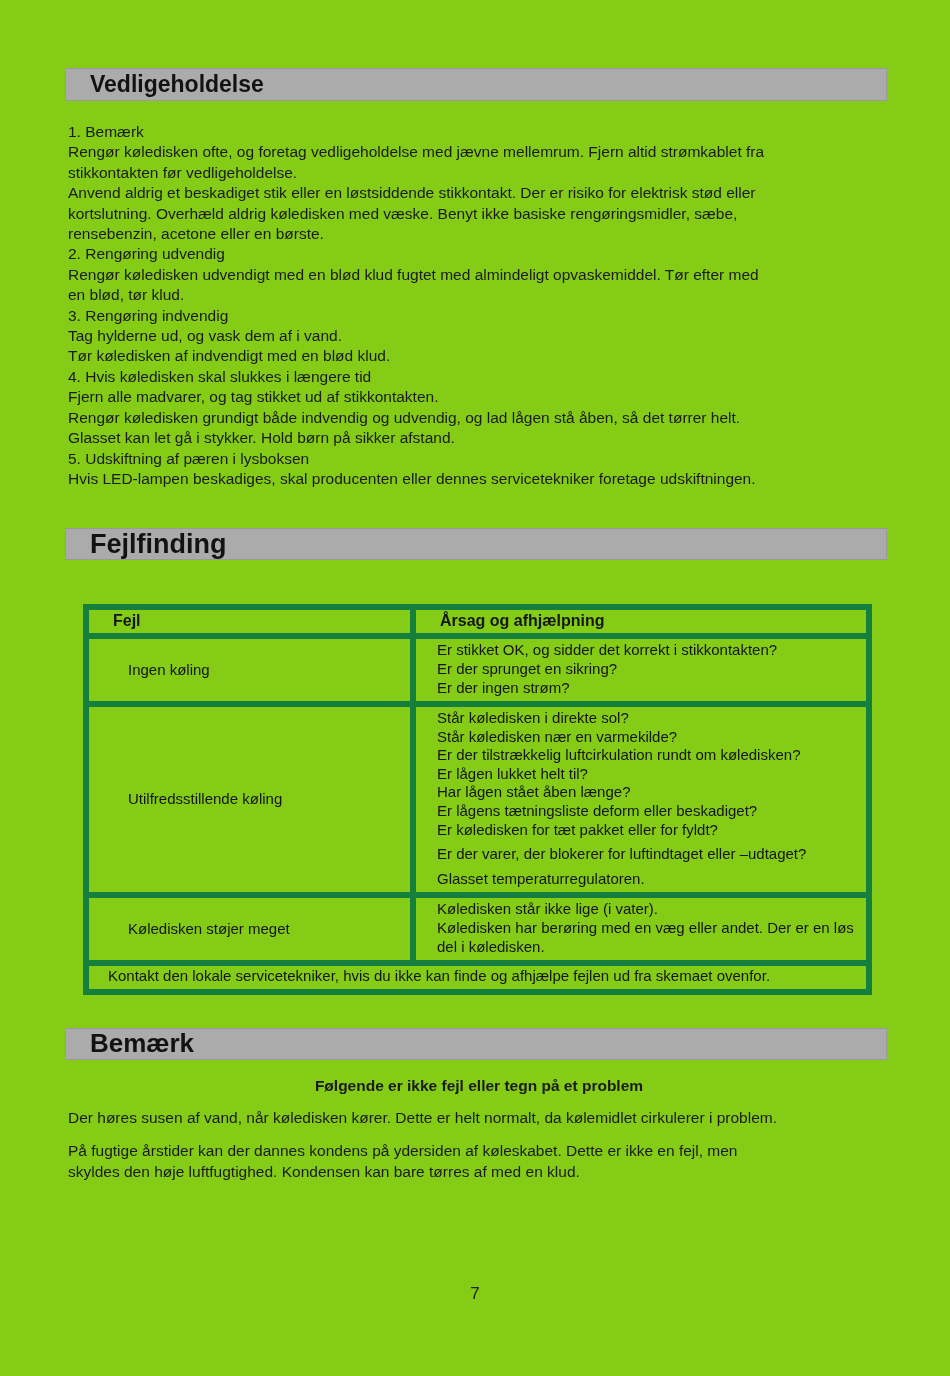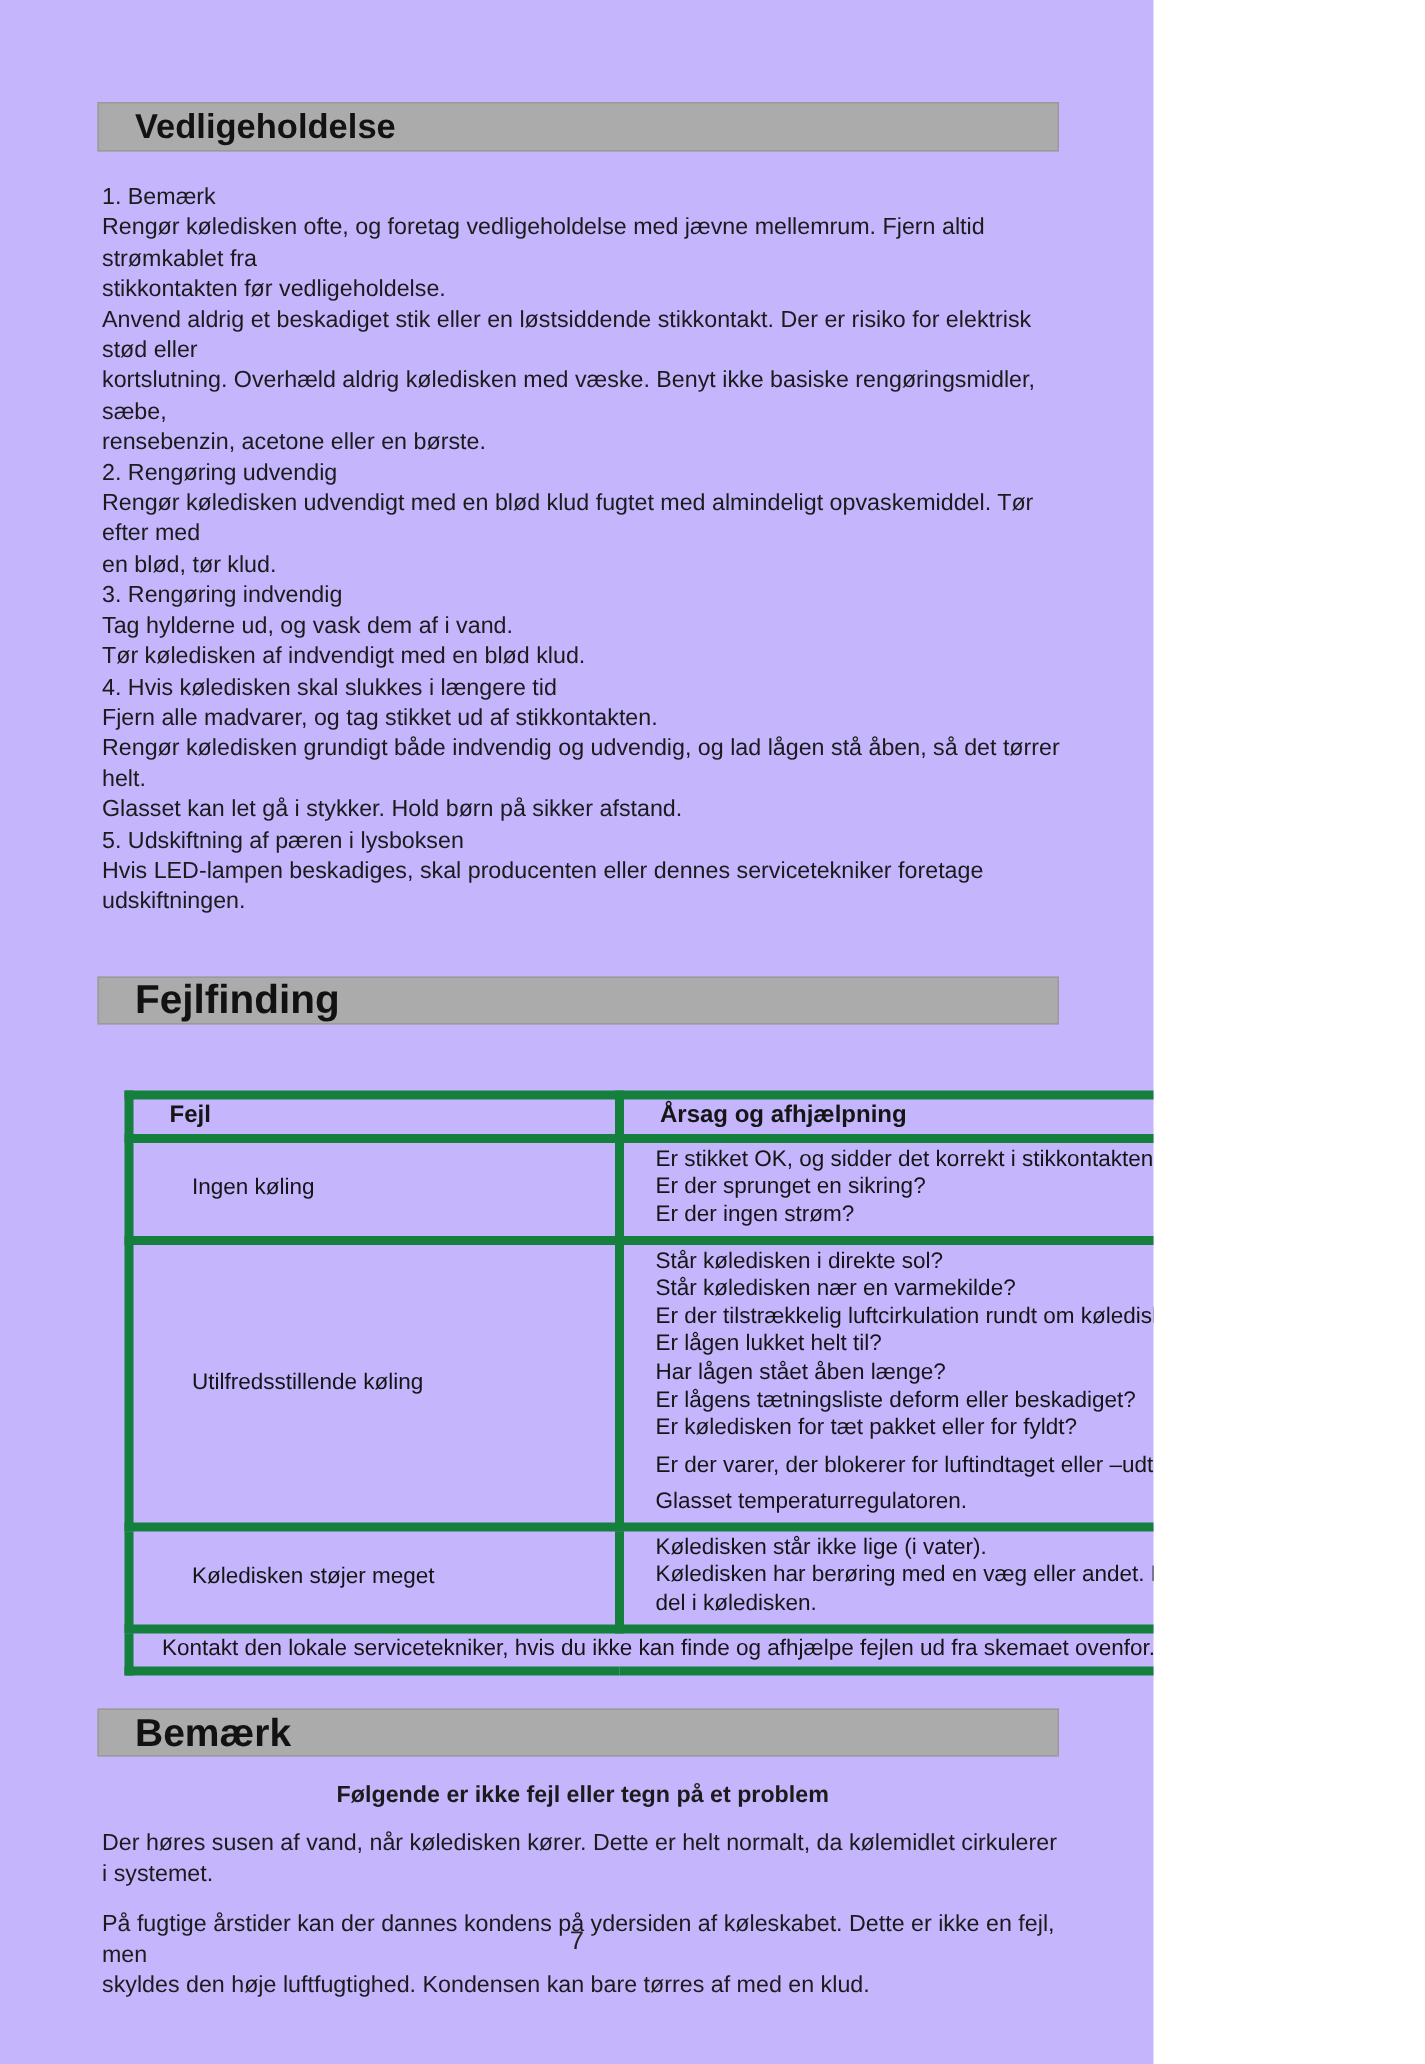--- a/index.html
+++ b/index.html
@@ -1,27 +1,27 @@
 <!DOCTYPE html>
 <html><head>
 <meta charset="utf-8">
 <style>
   html,body { margin:0; padding:0; background:#ffffff; }
   body { width:950px; height:1376px; font-family:"Liberation Sans", sans-serif; color:#1b1b1b; }
-  .page { position:relative; width:769px; height:1376px; overflow:hidden; background:#c4b5fd; }
+  .page { position:relative; width:950px; height:1376px; overflow:hidden; background:#84cc16; }
 
   .banner {
     margin:0 63px 0 65px; height:33px; background:#ababab;
     border:1px solid #9a9a9a;
     display:flex; align-items:center; padding-left:24px;
     font-weight:bold; color:#121212; box-sizing:border-box;
   }
   .banner-maintenance { margin-top:68px; font-size:23px; }
   .banner-trouble { margin-top:39px; font-size:27px; height:32px; }
-  .banner-note { margin-top:22px; font-size:26px; height:32px; }
+  .banner-note { margin-top:33px; font-size:26px; height:32px; }
 
   .prelines { white-space:pre-line; }
 
   .bodytext {
     margin:21px 60px 0 68px;
     font-size:15.5px; line-height:20.4px;
   }
 
   .fault-table {
     border-collapse:collapse; table-layout:fixed;
@@ -122,19 +122,19 @@
         <td class="footer-cell" colspan="2">Kontakt den lokale servicetekniker, hvis du ikke kan finde og afhjælpe fejlen ud fra skemaet ovenfor.</td>
       </tr>
     </tbody>
   </table>
 
   <div class="banner banner-note">
     <span>Bemærk</span>
   </div>
 
   <div class="note-subtitle">Følgende er ikke fejl eller tegn på et problem</div>
-  <div class="note-para prelines">Der høres susen af vand, når køledisken kører. Dette er helt normalt, da kølemidlet cirkulerer i systemet.</div>
+  <div class="note-para prelines">Der høres susen af vand, når køledisken kører. Dette er helt normalt, da kølemidlet cirkulerer i problem.</div>
   <div class="note-para prelines">På fugtige årstider kan der dannes kondens på ydersiden af køleskabet. Dette er ikke en fejl, men
 skyldes den høje luftfugtighed. Kondensen kan bare tørres af med en klud.</div>
 
   <div class="page-number">7</div>
 
 </div>
 
 </body></html>

